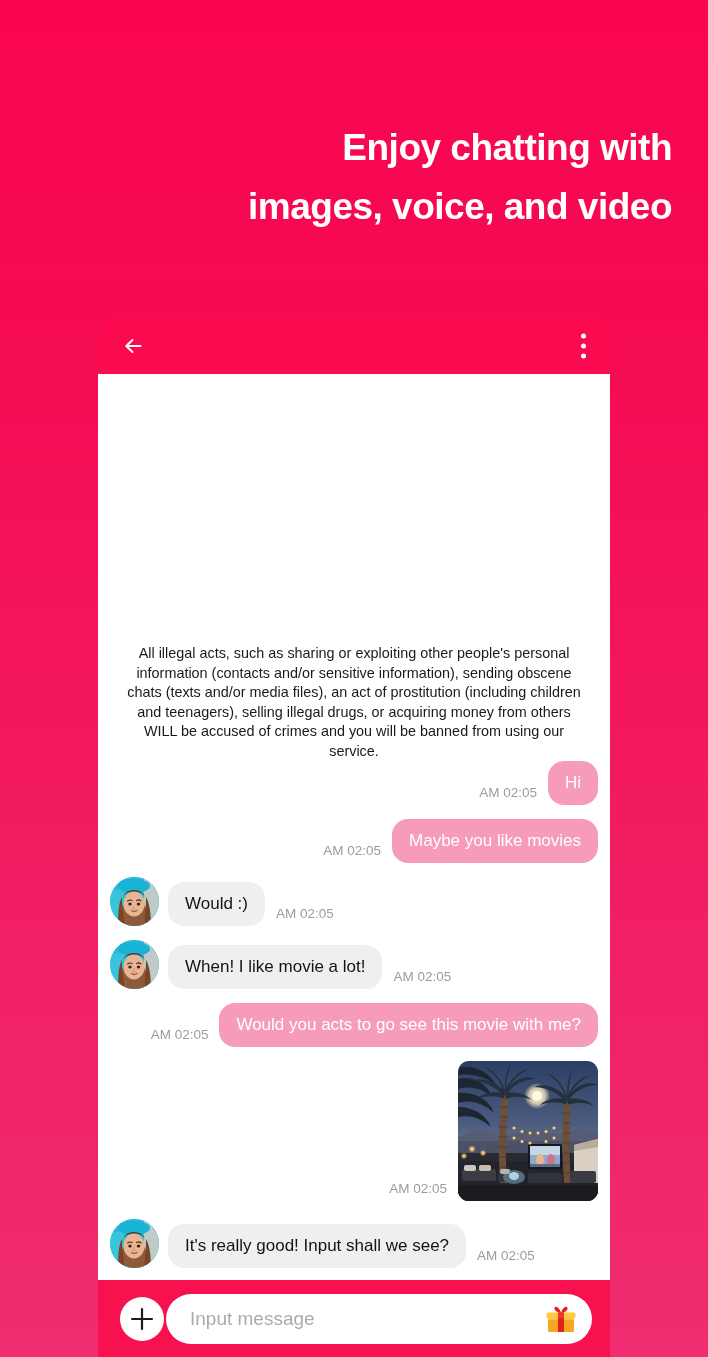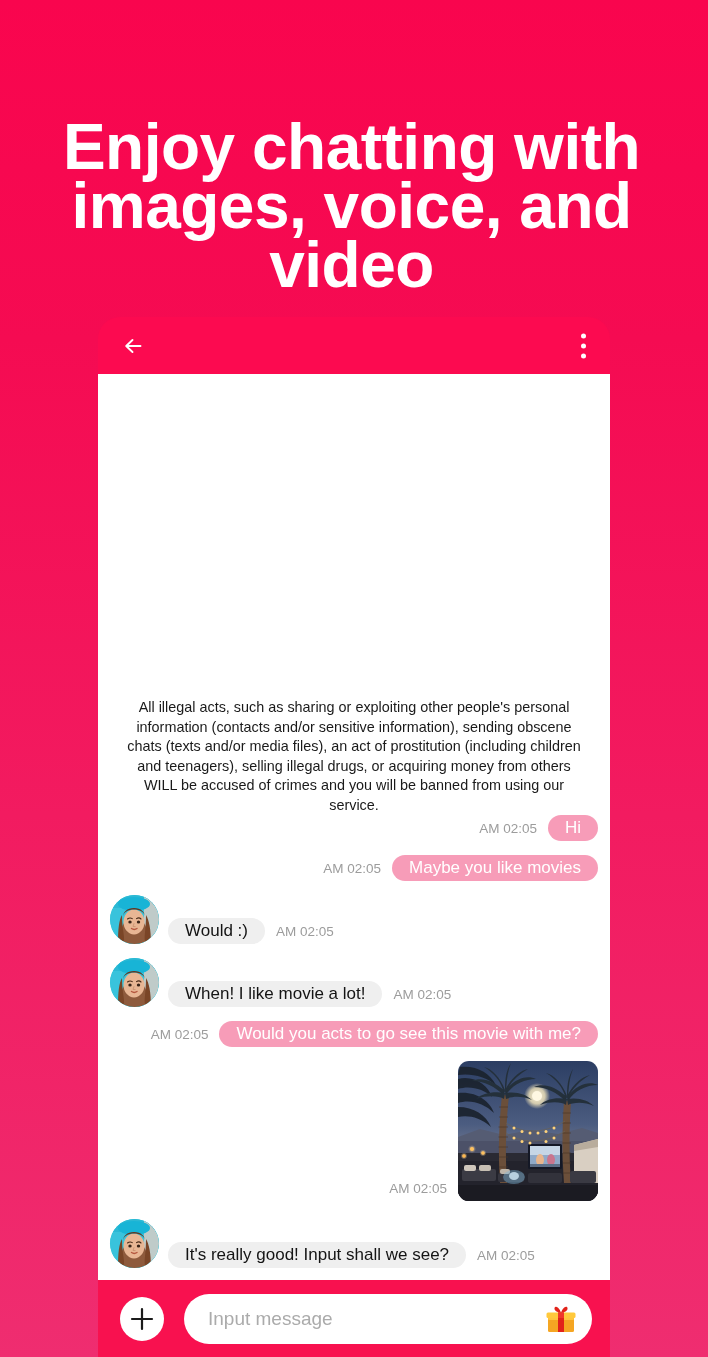--- a/index.html
+++ b/index.html
@@ -9,24 +9,24 @@
     overflow:hidden;
   }
   body {
     background:linear-gradient(180deg, #F9054E 0%, #F50B52 25%, #F21B60 60%, #EF2D70 100%);
     position:relative;
   }
 
   
   .headline {
     position:absolute;
-    top:118px; left:0; right:5px;
-    text-align:center;
+    top:118px; left:0; right:12px;
+    text-align:right;
     color:#ffffff;
-    font-size:64px;
+    font-size:37px;
     font-weight:bold;
     line-height:59px;
     letter-spacing:-0.5px;
     padding:0 24px;
   }
   .headline .l { display:block; }
 
   
   .phone {
     position:absolute;
@@ -88,21 +88,21 @@
   .avatar {
     width:49px; height:49px; border-radius:50%;
     flex:0 0 auto; margin-right:9px;
     overflow:hidden; position:relative;
     background:#2fc6d8;
   }
   .avatar svg { display:block; width:100%; height:100%; }
 
   .bubble {
     max-width:392px;
-    padding:2px 17px;
+    padding:11px 17px;
     font-size:17px;
     line-height:22px;
     border-radius:16px;
     word-wrap:break-word;
     text-align:right;
   }
   .bubble.out { background:#F79CB8; color:#ffffff; }
   .bubble.in  { background:#EFEFEF; color:#141414; }
 
   .ts {
@@ -123,21 +123,21 @@
     flex:0 0 auto;
   }
   .photo svg { display:block; width:100%; height:100%; }
 
   
   .input-bar {
     height:77px;
     background:#F8114F;
     display:flex; align-items:center;
     padding:0 18px 0 22px;
-    gap:20px;
+    gap:2px;
     flex:0 0 auto;
   }
   .plus-btn {
     width:44px; height:44px; border-radius:50%;
     background:#ffffff;
     display:flex; align-items:center; justify-content:center;
     flex:0 0 auto;
   }
   .input-wrap {
     flex:1 1 auto;

